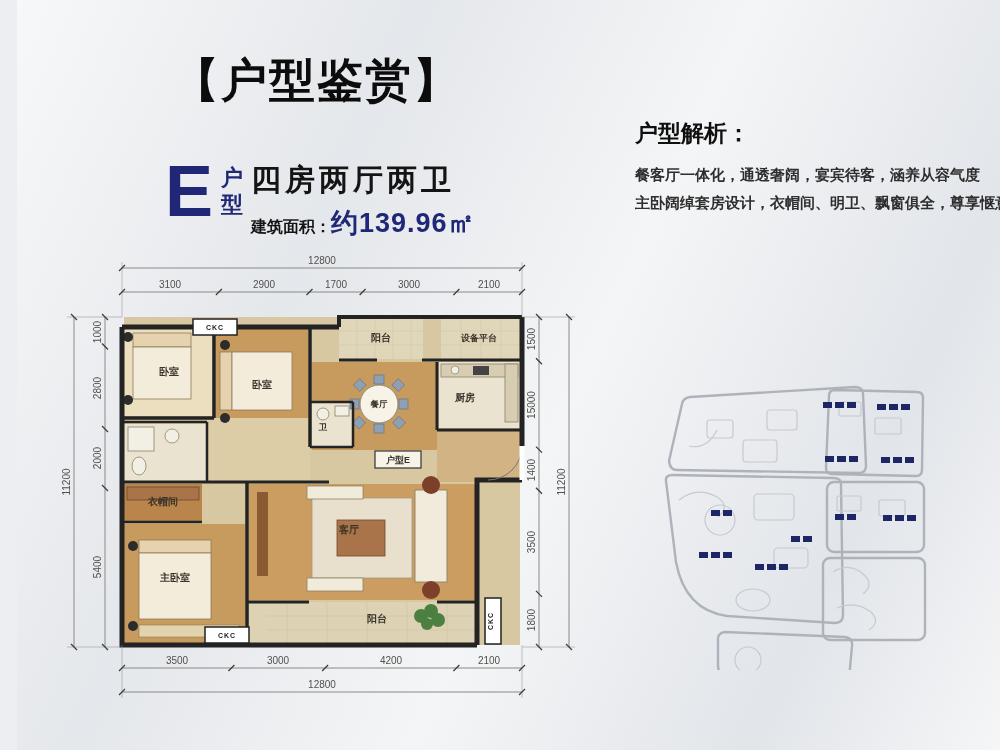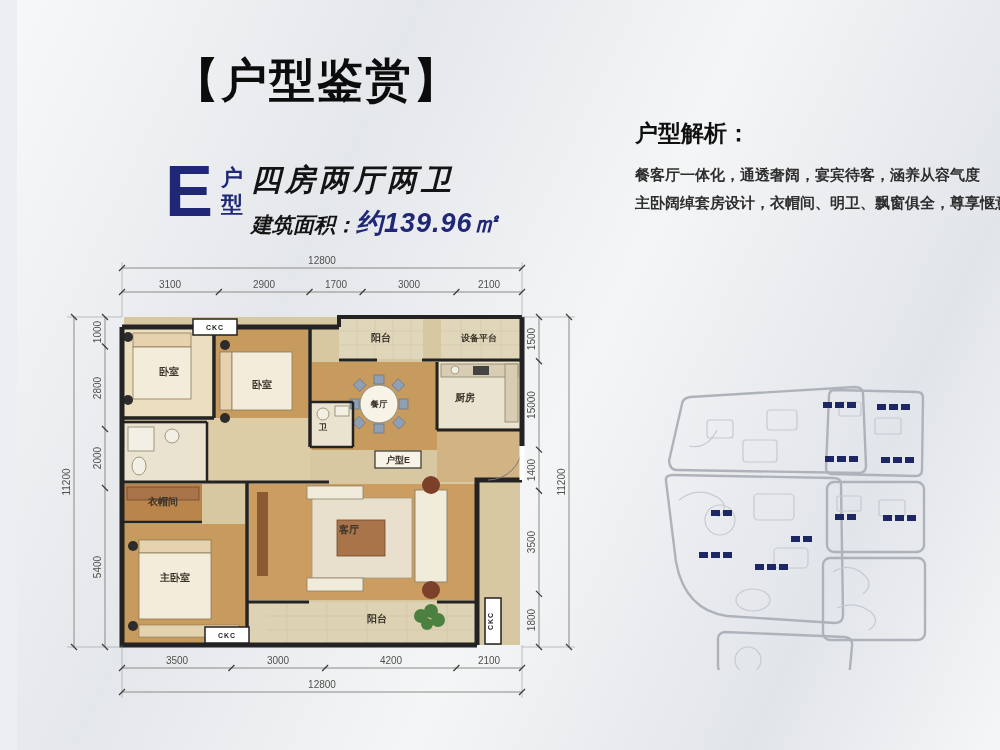--- a/index.html
+++ b/index.html
@@ -21,24 +21,24 @@
   
   #main-title {
     left:120px; top:50px; width:360px; text-align:center;
     font-size:46px; font-weight:800; color:#0c0c0c; letter-spacing:2px;
     white-space:nowrap;
   }
   #unit-block { left:148px; top:156px; height:78px; display:flex; align-items:flex-start; }
   #unit-letter { font-size:72px; line-height:70px; font-weight:800; letter-spacing:-2px; }
   #unit-hx { display:flex; flex-direction:column; margin:8px 8px 0 10px; }
   #unit-hx span { font-size:22px; line-height:27px; font-weight:800; }
-  #unit-lines { margin-top:4px;font-style:italic; }
+  #unit-lines { margin-top:4px; }
   #unit-layout { font-size:30px; font-weight:800; color:#141414; letter-spacing:4px; white-space:nowrap; }
   #unit-area { margin-top:4px; white-space:nowrap; display:flex; align-items:baseline; }
-  #unit-area .lbl { font-size:21px; font-weight:800; color:#141414; }
+  #unit-area .lbl { font-size:16px; font-weight:800; color:#141414; }
   #unit-area .val { font-size:27px; font-weight:800; letter-spacing:1px; }
 
   
   #analysis { left:618px; top:118px; width:375px; }
   #analysis-heading { font-size:23px; font-weight:800; color:#101010; margin-bottom:12px; }
   .analysis-line { font-size:15px; font-weight:600; color:#2e2e2e; line-height:27.5px; white-space:nowrap; }
 
   svg text { font-family:"Liberation Sans","DejaVu Sans",sans-serif; }
   .dim-txt { fill:#50504e; font-size:10px; }
   .room-txt { fill:#3a332a; font-size:10px; font-weight:700; }

